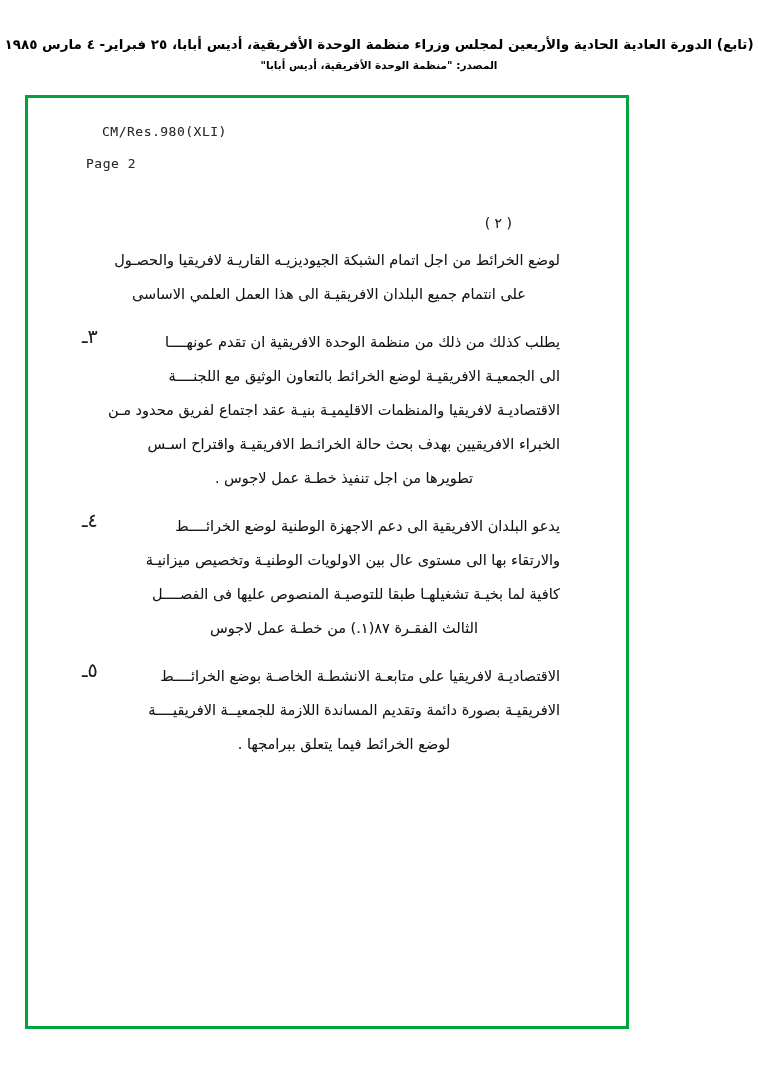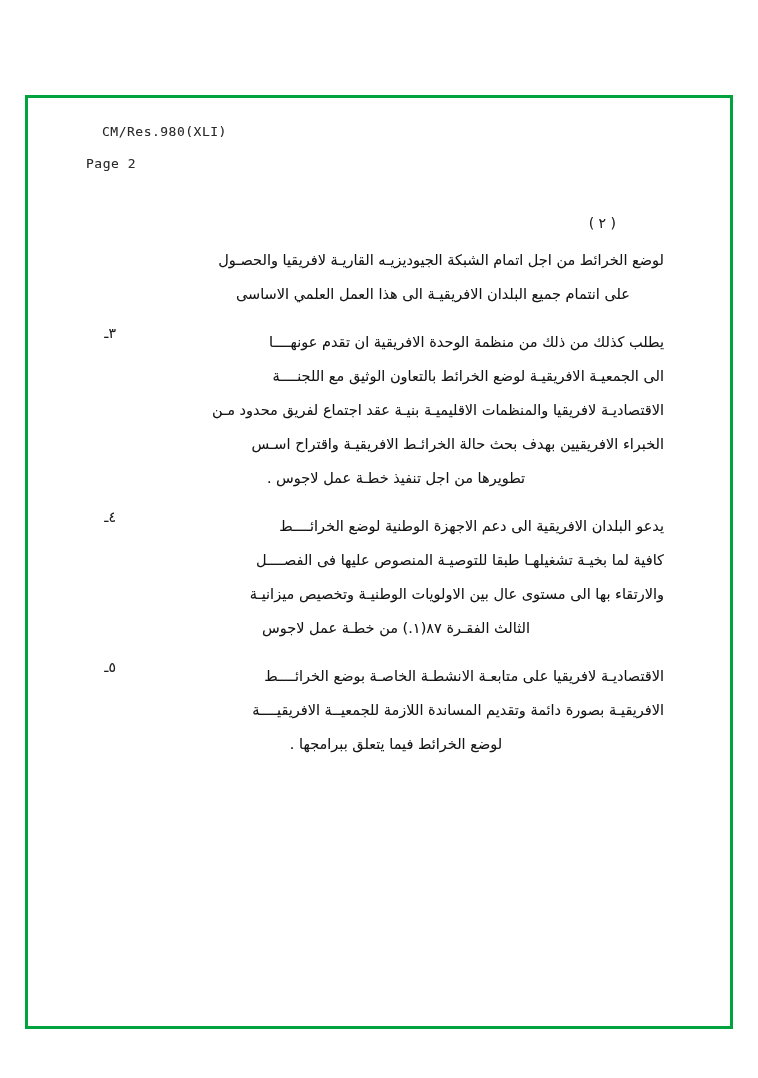--- a/index.html
+++ b/index.html
@@ -43,21 +43,21 @@
     font-size: 10.5px;
     font-weight: bold;
     color: #000;
   }
 
   
   .frame {
     position: absolute;
     top: 95px;
     left: 25px;
-    width: 708px;
+    width: 604px;
     height: 934px;
     border: 3px solid #00a33e;
     box-sizing: border-box;
     background: #fff;
   }
 
   
   .doc {
     position: absolute;
     top: 0;
@@ -103,22 +103,22 @@
     margin-top: 14px;
     position: relative;
   }
   .para-block.first { margin-top: 12px; }
 
   .item-marker {
     position: absolute;
     left: 8px;
     top: 0;
     width: 34px;
-    text-align: right;
-    font-size: 14px;
+    text-align: left;
+    font-size: 19px;
     color: #1c1c1c;
     direction: rtl;
   }
 
   .para-lines {
     direction: rtl;
     text-align: right;
     padding-left: 54px;
     padding-right: 20px;
   }
@@ -150,20 +150,24 @@
     font-size: 12.5px;
     color: #000;
     direction: rtl;
   }
 </style>
 </head>
 <body>
 
 <div class="page">
 
+  <div class="header">
+    <div class="header-line">(تابع)  الدورة العادية الحادية والأربعين لمجلس وزراء منظمة الوحدة الأفريقية، أديس أبابا، ٢٥ فبراير- ٤ مارس ١٩٨٥</div>
+    <div class="header-source">المصدر: "منظمة الوحدة الأفريقية، أديس أبابا"</div>
+  </div>
 
   <div class="frame">
     <div class="doc">
 
       <div class="doc-ref">CM/Res.980(XLI)</div>
       <div class="doc-page">Page 2</div>
 
       <div class="section-num">( ٢ )</div>
 
       <div class="para-block first">
@@ -181,22 +185,22 @@
           <div class="para-line shift-left">الاقتصاديـة لافريقيا والمنظمات الاقليميـة بنيـة عقد اجتماع لفريق محدود مـن</div>
           <div class="para-line">الخبراء  الافريقيين  بهدف بحث حالة الخرائـط الافريقيـة واقتراح اسـس</div>
           <div class="para-line center">تطويرها من  اجل  تنفيذ خطـة عمل لاجوس .</div>
         </div>
       </div>
 
       <div class="para-block">
         <div class="item-marker">٤ـ</div>
         <div class="para-lines">
           <div class="para-line">يدعو البلدان الافريقية الى دعم الاجهزة الوطنية لوضع الخرائــــط</div>
+          <div class="para-line">والارتقاء بها الى  مستوى عال بين الاولويات الوطنيـة وتخصيص  ميزانيـة</div>
           <div class="para-line">كافية لما بخيـة تشغيلهـا طبقا للتوصيـة المنصوص  عليها فى الفصــــل</div>
-          <div class="para-line">والارتقاء بها الى  مستوى عال بين الاولويات الوطنيـة وتخصيص  ميزانيـة</div>
           <div class="para-line center">الثالث الفقـرة ٨٧(١.) من خطـة عمل لاجوس</div>
         </div>
       </div>
 
       <div class="para-block">
         <div class="item-marker">٥ـ</div>
         <div class="para-lines">
           <div class="para-line">الاقتصاديـة لافريقيا على  متابعـة الانشطـة الخاصـة بوضع الخرائــــط</div>
           <div class="para-line">الافريقيـة بصورة دائمة وتقديم  المساندة اللازمة للجمعيــة الافريقيــــة</div>
           <div class="para-line center">لوضع الخرائط فيما يتعلق ببرامجها .</div>

